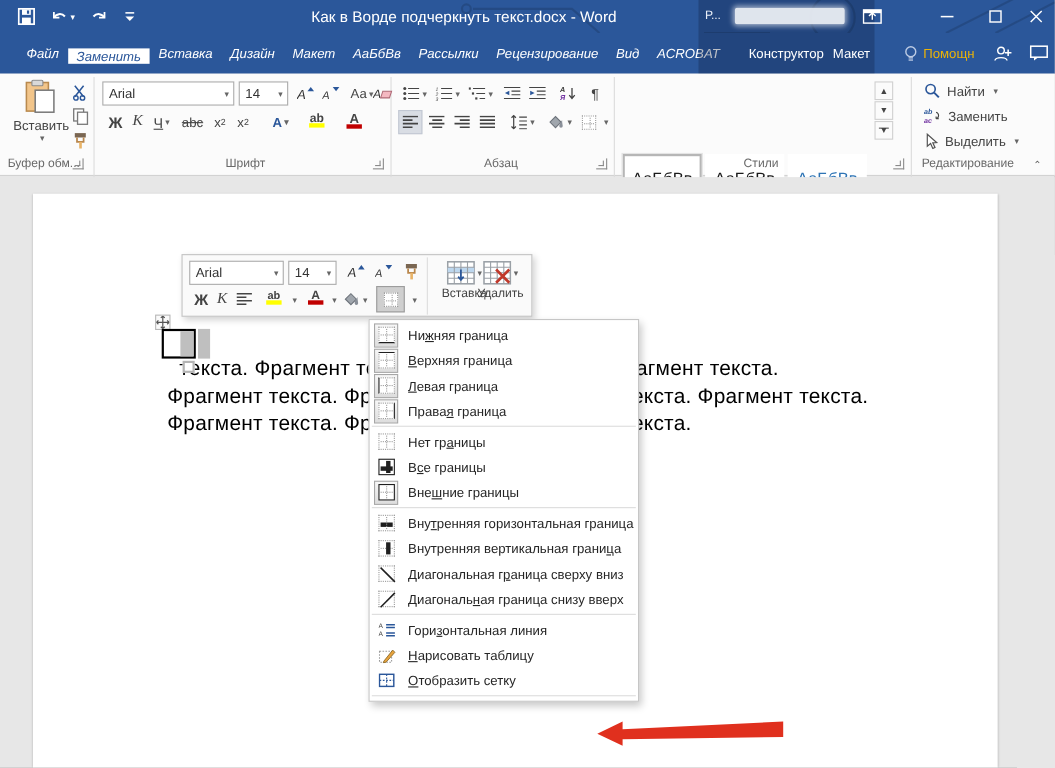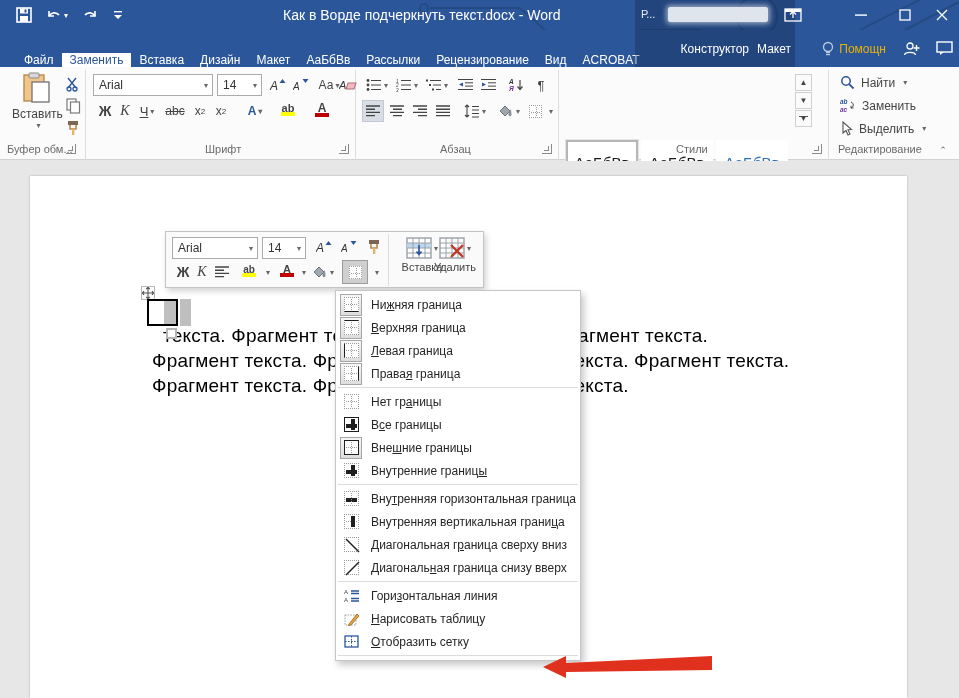--- a/index.html
+++ b/index.html
@@ -15,21 +15,21 @@
   #qat { position:absolute; left:14px; top:0; height:30px; display:flex; align-items:center; gap:10px; }
   .qbtn { color:#fff; display:flex; align-items:center; height:22px; padding:0 2px; }
   #win-title { position:absolute; left:283px; top:7px; color:#fff; font-size:14px; white-space:nowrap; }
   #user-badge { position:absolute; left:641px; top:8px; color:#e8eef7; font-size:11px; }
   #redacted { position:absolute; left:668px; top:7px; width:100px; height:15px; background:rgba(244,246,250,.9);
               border-radius:2px; box-shadow:0 0 5px 2px rgba(244,246,250,.55); }
   #ctx-ext { position:absolute; left:635px; top:0; width:160px; height:30px; background:rgba(10,25,55,.28); }
   .winbtn { position:absolute; top:0; width:34px; height:30px; display:flex; align-items:center; justify-content:center; }
 
   
-  #tabs { position:absolute; left:16px; top:0; height:37px; display:flex; align-items:flex-end; }
+  #tabs { position:absolute; left:16px; top:0; height:37px; display:flex; align-items:center;font-style:italic; }
   .tab { color:#fff; font-size:12px; padding:0 8px; display:flex; align-items:center; white-space:nowrap; }
   .tab.active { background:#fff; color:#2b579a; margin-top:4px; padding-top:0; }
   #ctx-panel { position:absolute; left:635px; top:0; width:160px; height:37px; background:rgba(10,25,55,.28);
                display:flex; align-items:center; justify-content:flex-end; }
   #ctx-panel .tab { padding:0 4px; }
   #tab-right { position:absolute; right:6px; top:0; height:37px; display:flex; align-items:center; gap:16px; }
   #help-label { color:#eab308; font-size:12px; display:flex; align-items:center; gap:5px; }
 
   
   #ribbon { position:absolute; left:0; top:67px; width:959px; height:93px; background:#fbfbfb;
@@ -718,29 +718,20 @@
       </div>
       <div class="mitem">
         <span class="ibox sel">
           <span class="bi" style="border: 1px solid rgb(31, 31, 31);">
             <span class="ch"></span>
             <span class="cv"></span>
           </span>
         </span>
         <span>Вне<u>ш</u>ние границы</span>
       </div>
-      <div class="mitem">
-        <span class="ibox">
-          <span class="bi">
-            <span class="ch solid"></span>
-            <span class="cv solid"></span>
-          </span>
-        </span>
-        <span>Внутренние границ<u>ы</u></span>
-      </div>
       <div class="msep"></div>
       <div class="mitem">
         <span class="ibox">
           <span class="bi">
             <span class="ch solid"></span>
             <span class="cv"></span>
           </span>
         </span>
         <span>Вну<u>т</u>ренняя горизонтальная граница</span>
       </div>

